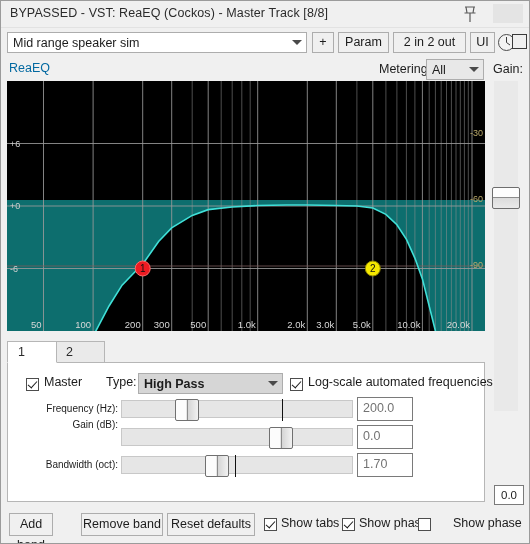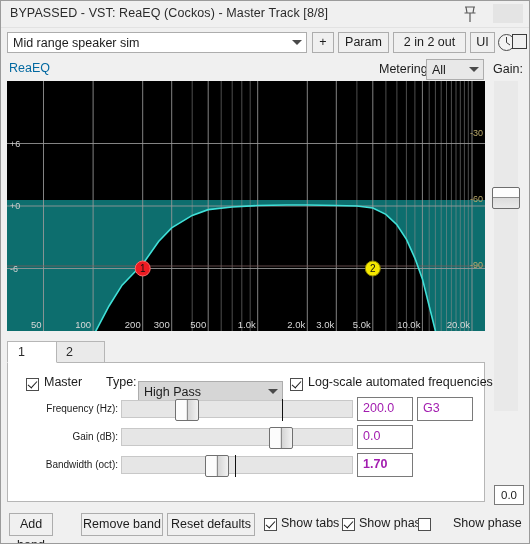--- a/index.html
+++ b/index.html
@@ -138,21 +138,21 @@
     content: ''; position: absolute; left: 3px; top: 0px;
     width: 4px; height: 8px;
     border: solid #1c1c1c; border-width: 0 1.6px 1.6px 0;
     transform: rotate(42deg);
   }
   .lbl { position: absolute; font-size: 12.5px; color: #1c1c1c; white-space: nowrap; }
 
   #enabled-chk { left: 18px; top: 15px; }
   #enabled-lbl { left: 36px; top: 12px; }
   #type-lbl    { left: 98px; top: 12px; }
-  #type-combo  { left: 130px; top: 18px; width: 145px; background:#d6d6d6; }
+  #type-combo  { left: 130px; top: 10px; width: 145px; background:#d6d6d6;font-weight:bold; }
   #log-chk     { left: 282px; top: 15px; }
   #log-lbl     { left: 300px; top: 12px; }
 
   .row-lbl { position: absolute; font-size: 10px; color: #1c1c1c; text-align: right; }
   .slider-track {
     position: absolute; height: 18px;
     background: #e6e6e6; border: 1px solid #c8c8c8;
   }
   .slider-thumb {
     position: absolute; width: 24px; height: 22px; top: -2px;
@@ -162,40 +162,40 @@
   }
   .slider-thumb::after {
     content:''; position:absolute; top:0; bottom:0; left:11px; width:1px; background:#8c8c8c;
   }
   .slider-tick {
     position: absolute; top: -2px; width: 1px; height: 22px; background: #111;
   }
   .val-field {
     position: absolute; height: 24px;
     background: #fff; border: 1px solid #7a7a7a;
-    font-size: 12.5px; color: #a21caf; line-height: 20px; padding-left: 5px;
+    font-size: 12.5px; color: #737373; line-height: 20px; padding-left: 5px;
   }
 
   #freq-lbl  { left: 10px; top: 40px; width: 100px; }
   #freq-track{ left: 113px; top: 37px; width: 232px; }
   #freq-thumb{ left: 53px; }
   #freq-tick { left: 160px; }
   #freq-val  { left: 349px; top: 34px; width: 56px; }
   #note-val  { left: 409px; top: 34px; width: 56px; }
 
-  #gain-row-lbl { left: 10px; top: 68px; width: 100px; }
+  #gain-row-lbl { left: 10px; top: 56px; width: 100px; }
   #gaindb-track { left: 113px; top: 65px; width: 232px; }
   #gaindb-thumb { left: 147px; }
   #gaindb-val   { left: 349px; top: 62px; width: 56px; }
 
   #bw-lbl   { left: 10px; top: 96px; width: 100px; }
   #bw-track { left: 113px; top: 93px; width: 232px; }
   #bw-thumb { left: 83px; }
   #bw-tick  { left: 113px; }
-  #bw-val   { left: 349px; top: 90px; width: 56px; font-weight: bold; }
+  #bw-val   { left: 349px; top: 90px; width: 56px; }
 
   
   #bottombar { position: absolute; left: 0; top: 508px; width: 528px; height: 34px; }
   .bbtn {
     position: absolute; top: 4px; height: 23px;
     background: #f0f0f0; border: 1px solid #adadad;
     font-size: 12.5px; color: #1c1c1c; text-align: center; line-height: 21px;
   }
   #add-band    { left: 8px;   width: 44px; }
   #remove-band { left: 80px;  width: 82px; }
@@ -361,21 +361,20 @@
 
     <div class="chk-box checked" id="log-chk"></div>
     <div class="lbl" id="log-lbl">Log-scale automated frequencies</div>
 
     <div class="row-lbl" id="freq-lbl">Frequency (Hz):</div>
     <div class="slider-track" id="freq-track">
       <div class="slider-thumb" id="freq-thumb"></div>
       <div class="slider-tick" id="freq-tick"></div>
     </div>
     <div class="val-field" id="freq-val">200.0</div>
-    <div class="val-field" id="note-val">G3</div>
 
     <div class="row-lbl" id="gain-row-lbl">Gain (dB):</div>
     <div class="slider-track" id="gaindb-track">
       <div class="slider-thumb" id="gaindb-thumb"></div>
     </div>
     <div class="val-field" id="gaindb-val">0.0</div>
 
     <div class="row-lbl" id="bw-lbl">Bandwidth (oct):</div>
     <div class="slider-track" id="bw-track">
       <div class="slider-thumb" id="bw-thumb"></div>

